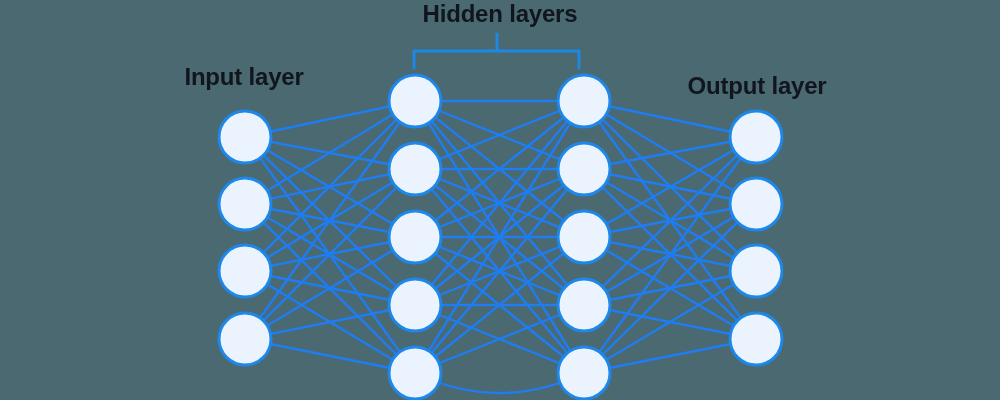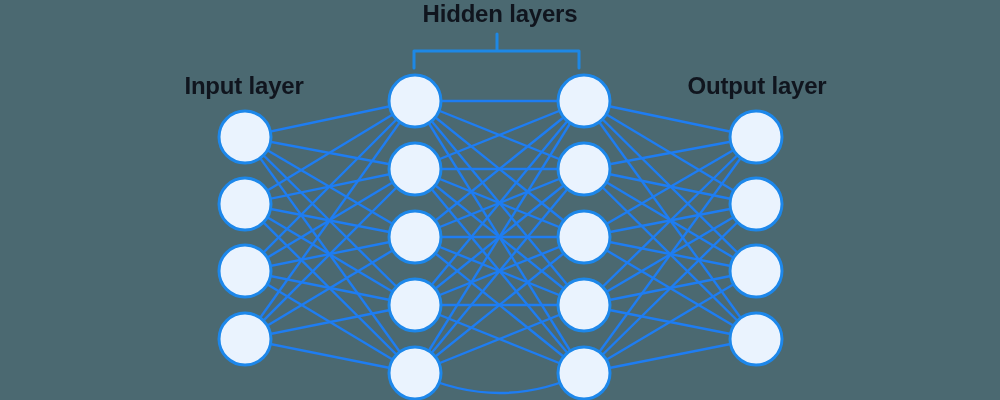--- a/index.html
+++ b/index.html
@@ -20,21 +20,21 @@
   .layer-label {
     position: absolute;
     transform: translateX(-50%);
     font-size: 24px;
     font-weight: 700;
     letter-spacing: -0.2px;
     color: #10151e;
     white-space: nowrap;
     user-select: none;
   }
-  .label-input  { left: 244px; top: 72px; }
+  .label-input  { left: 244px; top: 63px; }
   .label-hidden { left: 500px; top: 0px;  }
   .label-output { left: 757px; top: 72px; }
 </style>
 </head>
 <body>
 
 <div class="stage">
   <svg class="net-svg" id="network-svg" viewBox="0 0 1000 400" xmlns="http://www.w3.org/2000/svg" aria-hidden="true">
       <line x1="245" y1="137" x2="415" y2="101" stroke="#1e7df2" stroke-width="2.4"></line>
       <line x1="245" y1="137" x2="415" y2="169" stroke="#1e7df2" stroke-width="2.4"></line>

